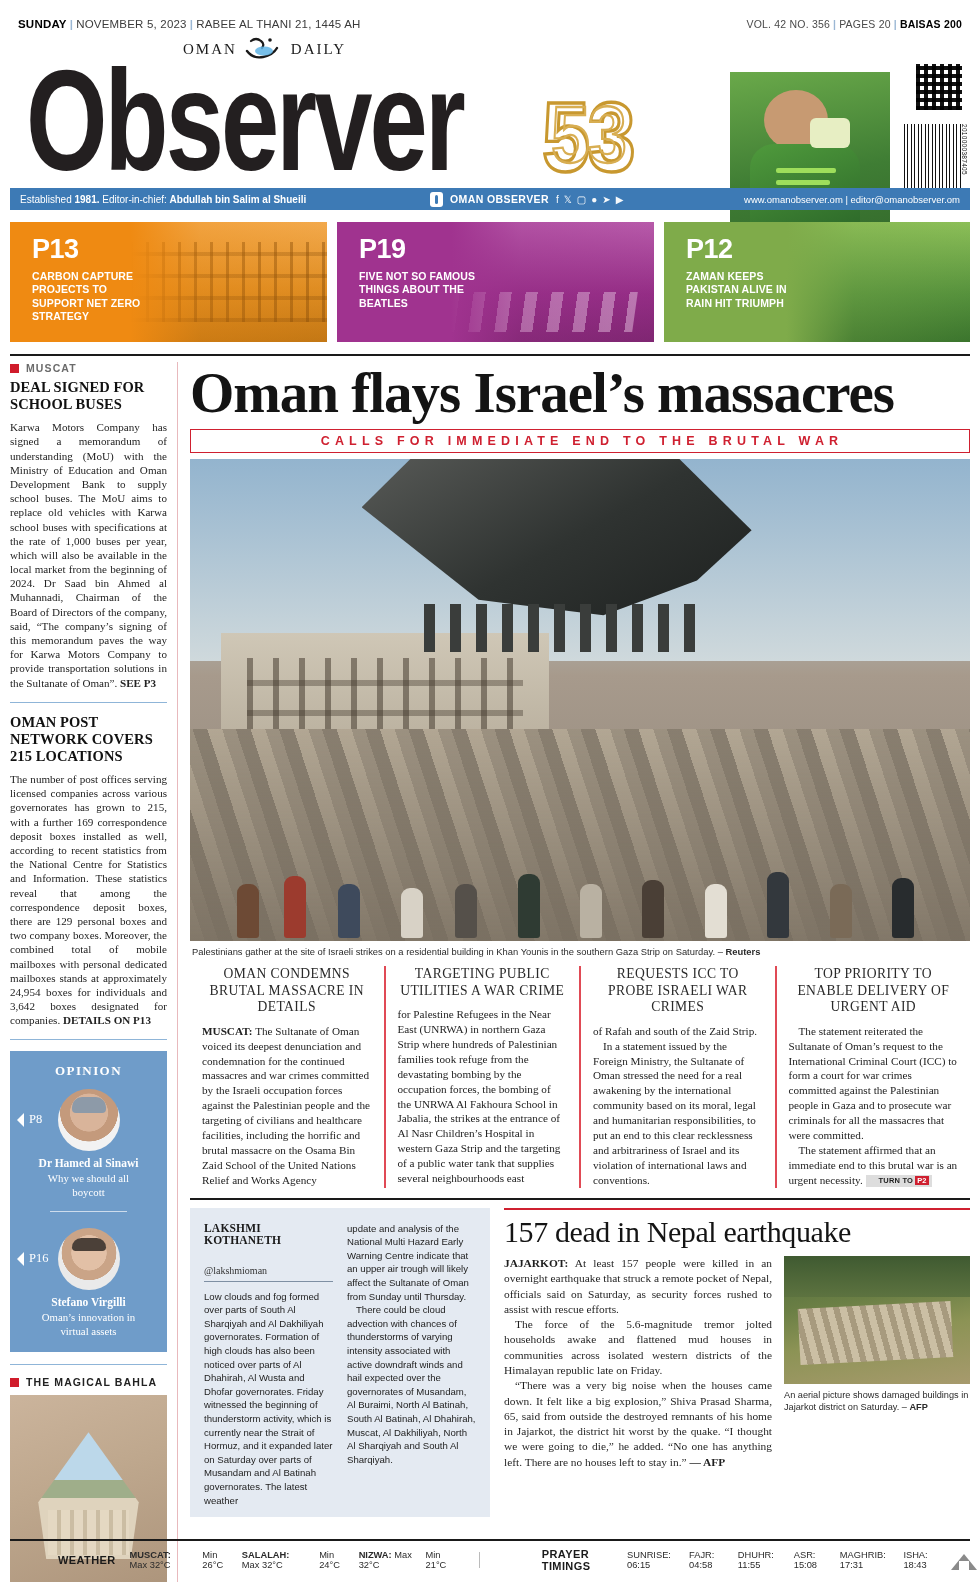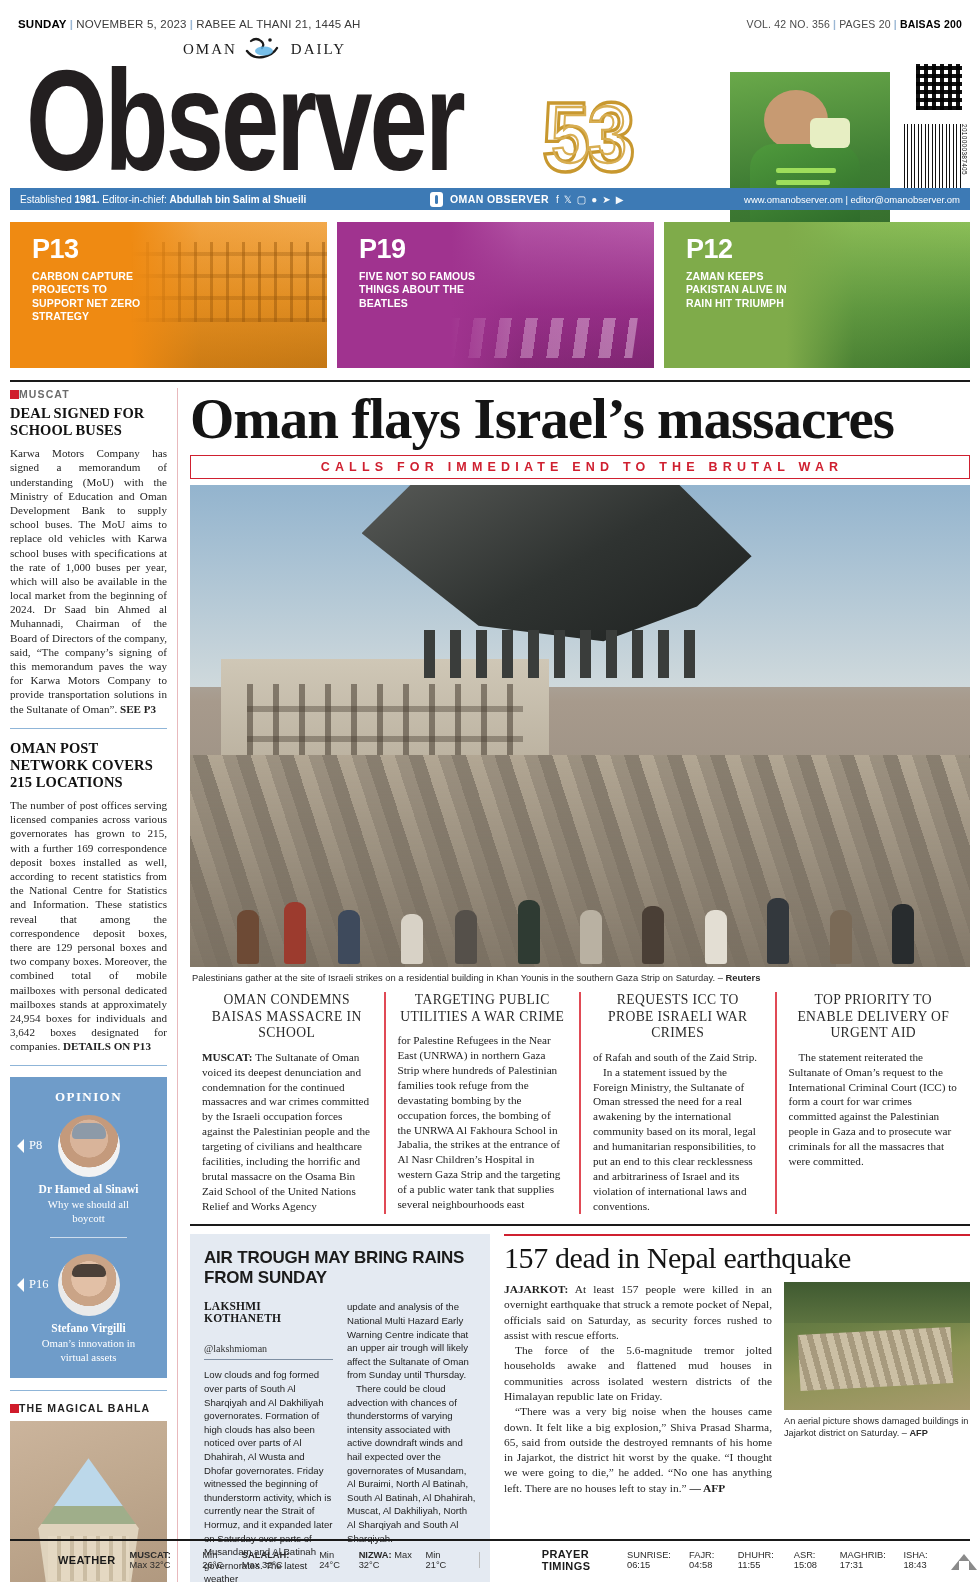--- a/index.html
+++ b/index.html
@@ -105,21 +105,21 @@
     width: 13px; height: 15px; background: #fff; border-radius: 3px;
     display:inline-block; position:relative;
   }
   .bluebar .brandmark::after{content:'';position:absolute;left:5px;top:3px;width:3px;height:9px;background:#3d7ab5;border-radius:2px;}
   .bluebar .oo { font-weight: 700; letter-spacing: .4px; font-size: 10.5px; }
   .bluebar .socials { display: flex; gap: 5px; align-items: center; font-size: 10px; }
   .bluebar .socials span { opacity: .95; }
   .bluebar .web { margin-left: auto; font-size: 9.5px; }
 
   
-  .promos { display: flex; gap: 10px; margin-top: 12px; height: 146px; }
+  .promos { display: flex; gap: 10px; margin-top: 12px; height: 120px; }
   .promo { position: relative; overflow: hidden; color: #fff; flex: 1; }
   .promo .txt { position: relative; z-index: 3; padding: 14px 0 0 22px; }
   .promo .pnum { font-size: 27px; font-weight: 700; line-height: 1; letter-spacing: -.5px; }
   .promo .pdesc {
     margin-top: 7px; font-size: 10.5px; font-weight: 700; line-height: 1.28;
     letter-spacing: .1px; text-transform: uppercase; max-width: 120px;
   }
   .promo .img { position: absolute; inset: 0; z-index: 1; }
   .promo .grad { position: absolute; inset: 0; z-index: 2; }
   .promo.orange .grad { background: linear-gradient(90deg,#ef8a12 0%,#ef8a12 38%,rgba(239,138,18,.45) 60%,rgba(239,138,18,.3) 100%); }
@@ -144,21 +144,21 @@
   .promo.green .img { background: linear-gradient(180deg,#8ec25a 0%,#4f8d3a 60%,#2f6b28 100%); }
   .promo.green { flex: 0 0 306px; }
 
   
   .rule-thick { border-top: 2px solid #1a1a1a; margin-top: 12px; }
   .main { display: flex; gap: 0; margin-top: 6px; }
   .col-left { width: 168px; flex: 0 0 168px; padding-right: 10px; border-right: 1px solid #e8b9bd; }
   .col-right { flex: 1; padding-left: 12px; }
 
   
-  .kicker { display: flex; align-items: center; margin-bottom: 5px; }
+  .kicker { display: flex; align-items: center; gap: 7px; margin-bottom: 5px; }
   .kicker .sq { width: 9px; height: 9px; background: #d01c2b; display: inline-block; }
   .kicker .lbl { font-size: 10.5px; font-weight: 700; letter-spacing: 1.1px; color: #6b6b6b; }
   .side-head {
     font-family: "Liberation Serif", serif;
     font-weight: 700; font-size: 14.5px; line-height: 1.18; color: #111;
     margin-bottom: 7px; letter-spacing: .1px;
   }
   .side-body {
     font-family: "Liberation Serif", serif;
     font-size: 11.1px; line-height: 1.28; color: #232323; text-align: justify;
@@ -508,21 +508,21 @@
           <i style="left:90%;background:#282c2e;height:60px"></i>
         </div>
       </div>
       <div class="photo-cap">
         <span>Palestinians gather at the site of Israeli strikes on a residential building in Khan Younis in the southern Gaza Strip on Saturday. –</span>
         <b>Reuters</b>
       </div>
 
       <div class="decks">
         <div class="deck">
-          <div class="deck-title">OMAN CONDEMNS BAISAS MASSACRE IN SCHOOL</div>
+          <div class="deck-title">OMAN CONDEMNS BRUTAL MASSACRE IN DETAILS</div>
           <div class="deck-body">
             <b>MUSCAT:</b>
             <span>The Sultanate of Oman voiced its deepest denunciation and condemnation for the continued massacres and war crimes committed by the Israeli occupation forces against the Palestinian people and the targeting of civilians and healthcare facilities, including the horrific and brutal massacre on the Osama Bin Zaid School of the United Nations Relief and Works Agency</span>
           </div>
         </div>
         <div class="deck">
           <div class="deck-title">TARGETING PUBLIC UTILITIES A WAR CRIME</div>
           <div class="deck-body">
             <span>for Palestine Refugees in the Near East (UNRWA) in northern Gaza Strip where hundreds of Palestinian families took refuge from the devastating bombing by the occupation forces, the bombing of the UNRWA Al Fakhoura School in Jabalia, the strikes at the entrance of Al Nasr Children’s Hospital in western Gaza Strip and the targeting of a public water tank that supplies several neighbourhoods east</span>
           </div>
@@ -531,27 +531,29 @@
           <div class="deck-title">REQUESTS ICC TO PROBE ISRAELI WAR CRIMES</div>
           <div class="deck-body">
             <p class="noind">of Rafah and south of the Zaid Strip.</p>
             <p>In a statement issued by the Foreign Ministry, the Sultanate of Oman stressed the need for a real awakening by the international community based on its moral, legal and humanitarian responsibilities, to put an end to this clear recklessness and arbitrariness of Israel and its violation of international laws and conventions.</p>
           </div>
         </div>
         <div class="deck">
           <div class="deck-title">TOP PRIORITY TO ENABLE DELIVERY OF URGENT AID</div>
           <div class="deck-body">
             <p>The statement reiterated the Sultanate of Oman’s request to the International Criminal Court (ICC) to form a court for war crimes committed against the Palestinian people in Gaza and to prosecute war criminals for all the massacres that were committed.</p>
+            <p><span>The statement affirmed that an immediate end to this brutal war is an urgent necessity.</span>
+              <span class="turnto"><span>TURN TO</span><em>P2</em></span>
+            </p>
           </div>
         </div>
       </div>
 
       <div class="bottom">
         <div class="weatherbox">
-          <div class="wb-title">AIR TROUGH MAY BRING RAINS FROM SUNDAY</div>
           <div class="wb-cols">
             <div class="wb-col">
               <div class="byline">LAKSHMI KOTHANETH</div>
               <div class="byhandle">@lakshmioman</div>
               <div class="by-rule"></div>
               <div class="wb-text">
                 <p class="noind">Low clouds and fog formed over parts of South Al Sharqiyah and Al Dakhiliyah governorates. Formation of high clouds has also been noticed over parts of Al Dhahirah, Al Wusta and Dhofar governorates. Friday witnessed the beginning of thunderstorm activity, which is currently near the Strait of Hormuz, and it expanded later on Saturday over parts of Musandam and Al Batinah governorates. The latest weather</p>
               </div>
             </div>
             <div class="wb-col">

